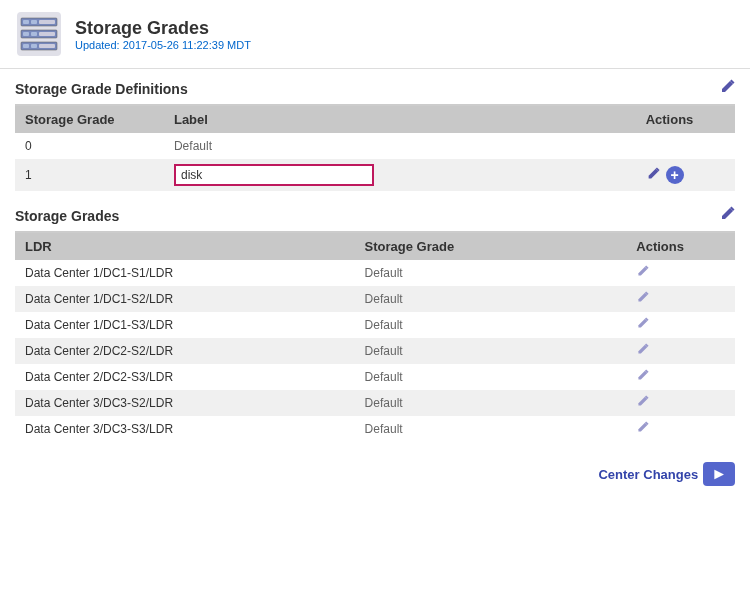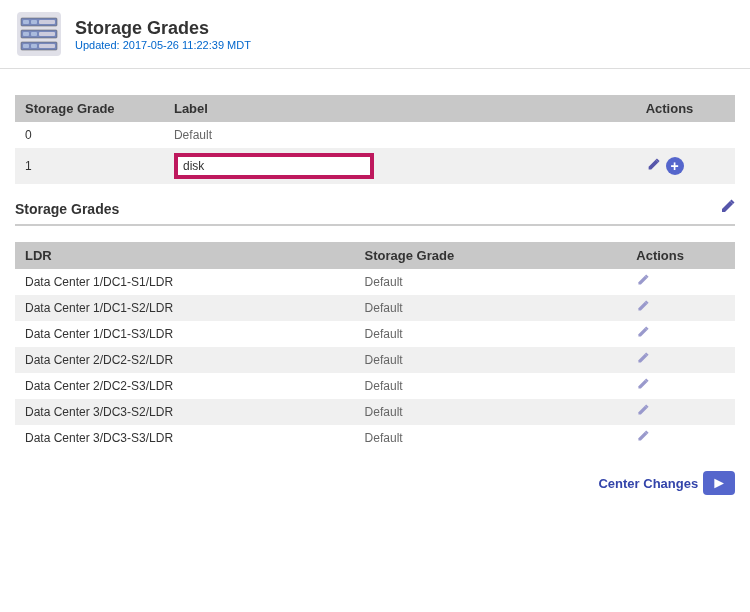--- a/index.html
+++ b/index.html
@@ -56,21 +56,21 @@
     .edit-icon-btn {
       cursor: pointer;
       color: #5555aa;
       font-size: 16px;
     }
 
     
     table {
       width: 100%;
       border-collapse: collapse;
-      margin-top: 16px;
+      margin-top: 0;
     }
     thead tr {
       background: #c8c8c8;
     }
     thead th {
       padding: 6px 10px;
       text-align: left;
       font-weight: bold;
       font-size: 13px;
       color: #333;
@@ -91,21 +91,21 @@
     }
     .actions-col {
       width: 80px;
     }
     .ldr-col { width: 250px; }
     .grade-col { width: 200px; }
     .sg-col { width: 120px; }
 
     
     .label-input {
-      border: 4px solid #be185d;
+      border: 2px solid #be185d;
       padding: 2px 5px;
       font-size: 12px;
       width: 200px;
       color: #333;
     }
 
     
     .pencil-icon {
       display: inline-block;
       color: #9999cc;
@@ -199,20 +199,30 @@
       <rect x="24" y="34" width="16" height="4" rx="1" fill="#ccd"></rect>
     </svg>
   </div>
   <div class="header-text">
     <h1>Storage Grades</h1>
     <div class="updated">Updated: 2017-05-26 11:22:39 MDT</div>
   </div>
 </div>
 
 <div class="section">
+  <div class="section-header">
+    <span class="section-title">Storage Grade Definitions</span>
+    <span class="edit-icon-btn" title="Edit">
+      
+      <svg width="16" height="16" viewBox="0 0 16 16" fill="#5555aa">
+        <path d="M11 2l3 3-8 8H3v-3l8-8zm0 0"></path>
+        <path d="M12.5 0.5l3 3-1.5 1.5-3-3z" fill="#5555aa"></path>
+      </svg>
+    </span>
+  </div>
   <table>
     <thead>
       <tr>
         <th class="sg-col">Storage Grade</th>
         <th class="sg-def-label-col">Label</th>
         <th class="actions-col">Actions</th>
       </tr>
     </thead>
     <tbody id="def-table-body">
     <tr>

